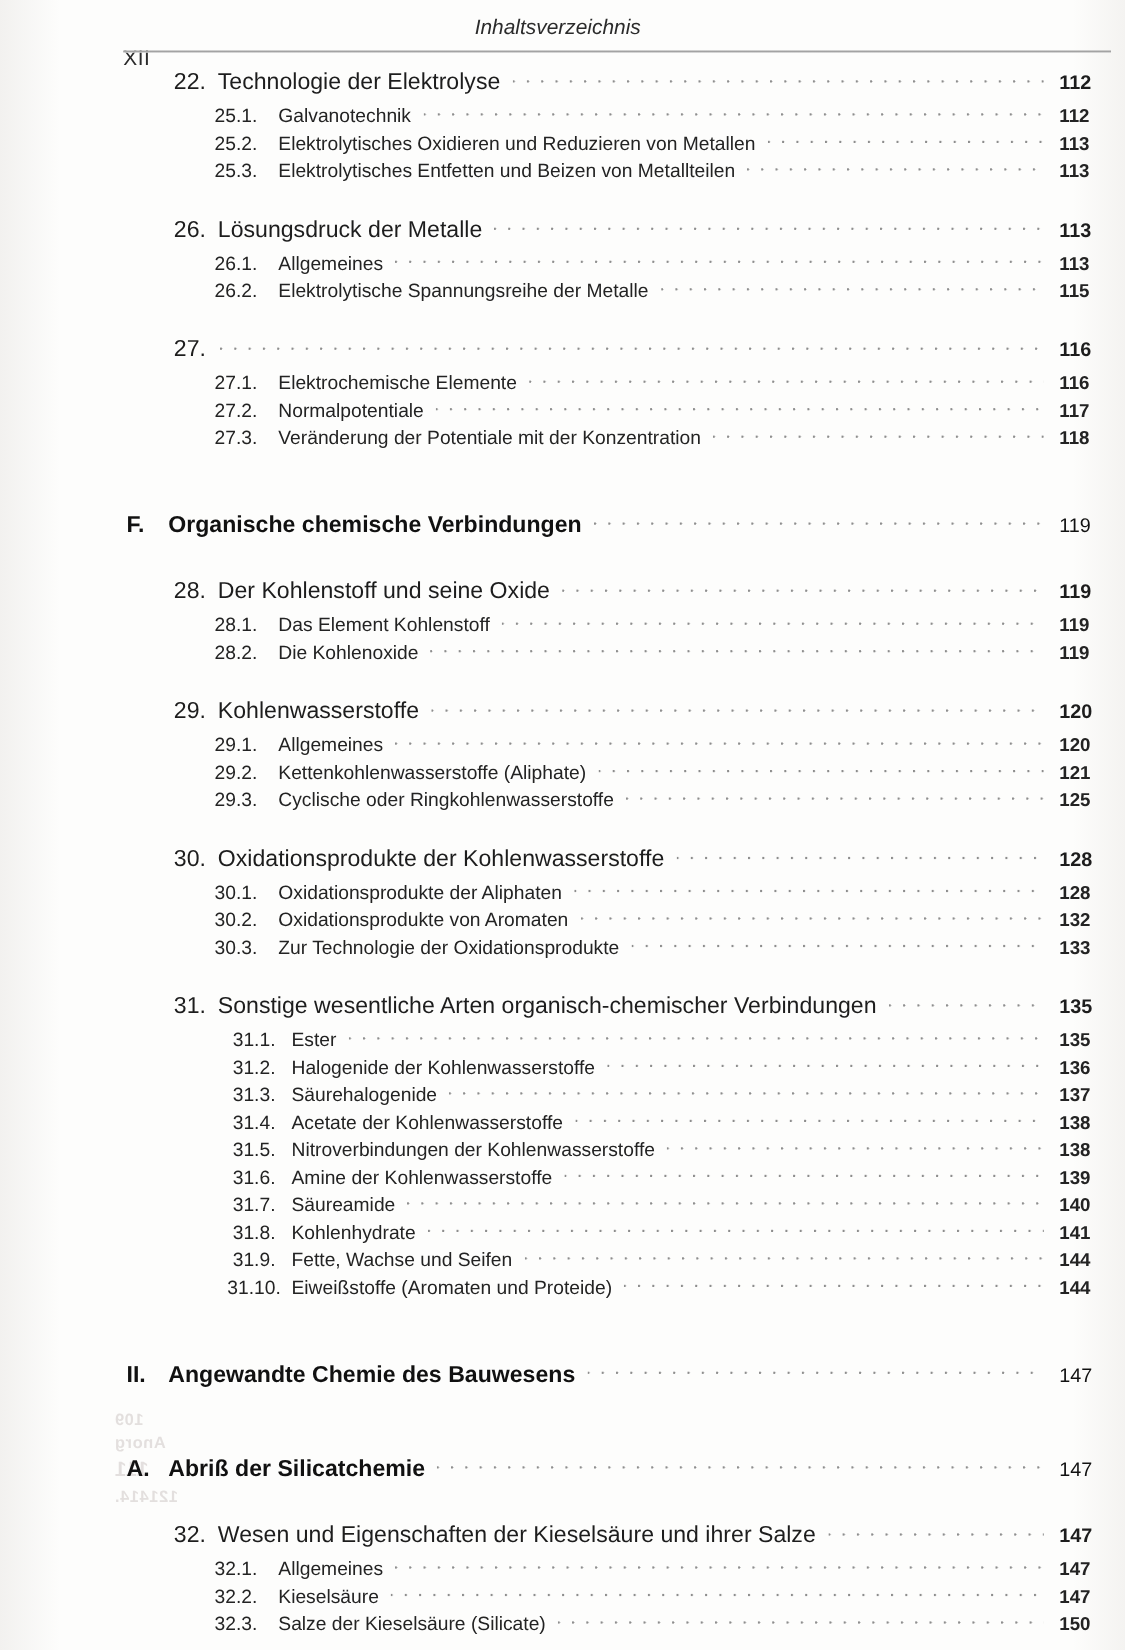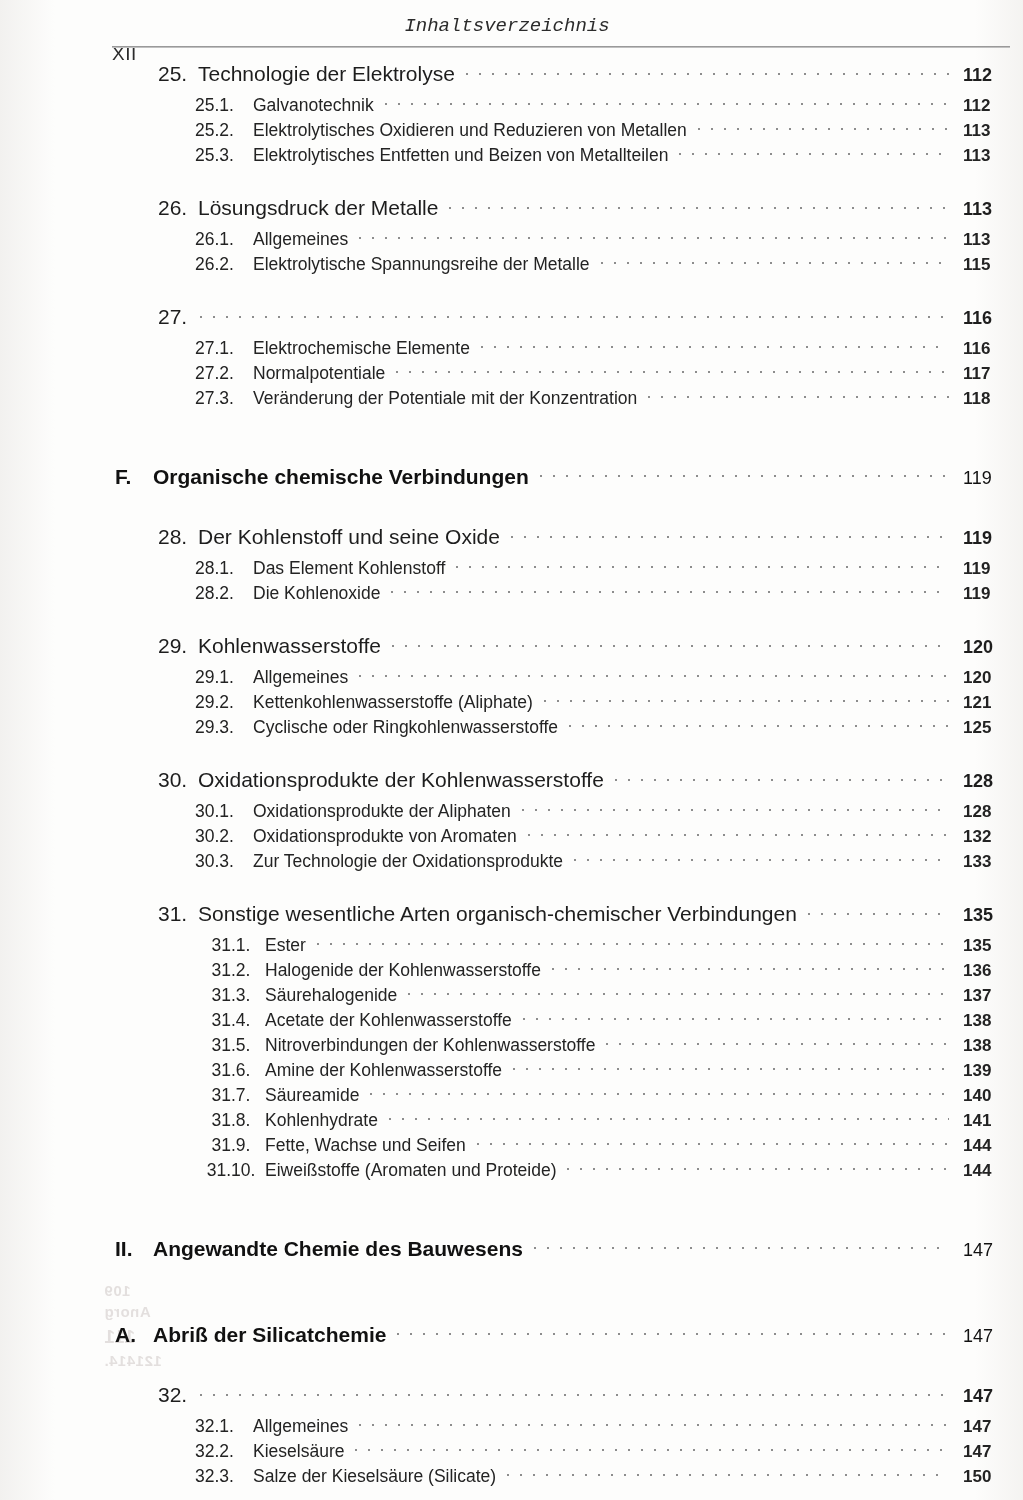--- a/index.html
+++ b/index.html
@@ -61,21 +61,20 @@
   #running-title {
     position: absolute;
     left: 0;
     right: 0;
     top: 1px;
     text-align: center;
     font-style: italic;
     font-size: 19px;
     color: #2b2b2b;
     padding-right: 110px;
-    font-family: Liberation Mono, monospace;
   }
   #header-rule {
     position: absolute;
     left: 112px;
     top: 46px;
     width: 898px;
     height: 2px;
     background: linear-gradient(180deg, #8b8b8b 0%, #a8a8a8 50%, #d8d8d8 100%);
   }
 
@@ -177,21 +176,21 @@
   <div class="ghost" style="top:1352px; font-size:15px;">121414.</div>
 
   <div id="header">
     <div id="folio">XII</div>
     <div id="running-title">Inhaltsverzeichnis</div>
   </div>
   <div id="header-rule"></div>
 
   <div id="toc">
       <div class="row lvl1">
-        <span class="num">25.</span>
+        <span class="num">22.</span>
         <span class="title">Technologie der Elektrolyse</span>
         <span class="dots"></span>
         <span class="page">112</span>
       </div>
       <div class="row lvl2">
         <span class="num">25.1.</span>
         <span class="title">Galvanotechnik</span>
         <span class="dots"></span>
         <span class="page">112</span>
       </div>
@@ -403,20 +402,21 @@
       <div class="gap-xl"></div>
       <div class="row lvlA">
         <span class="num">A.</span>
         <span class="title">Abriß der Silicatchemie</span>
         <span class="dots"></span>
         <span class="page">147</span>
       </div>
       <div class="gap-md"></div>
       <div class="row lvl1">
         <span class="num">32.</span>
+        <span class="title">Wesen und Eigenschaften der Kieselsäure und ihrer Salze</span>
         <span class="dots"></span>
         <span class="page">147</span>
       </div>
       <div class="row lvl2">
         <span class="num">32.1.</span>
         <span class="title">Allgemeines</span>
         <span class="dots"></span>
         <span class="page">147</span>
       </div>
       <div class="row lvl2">

